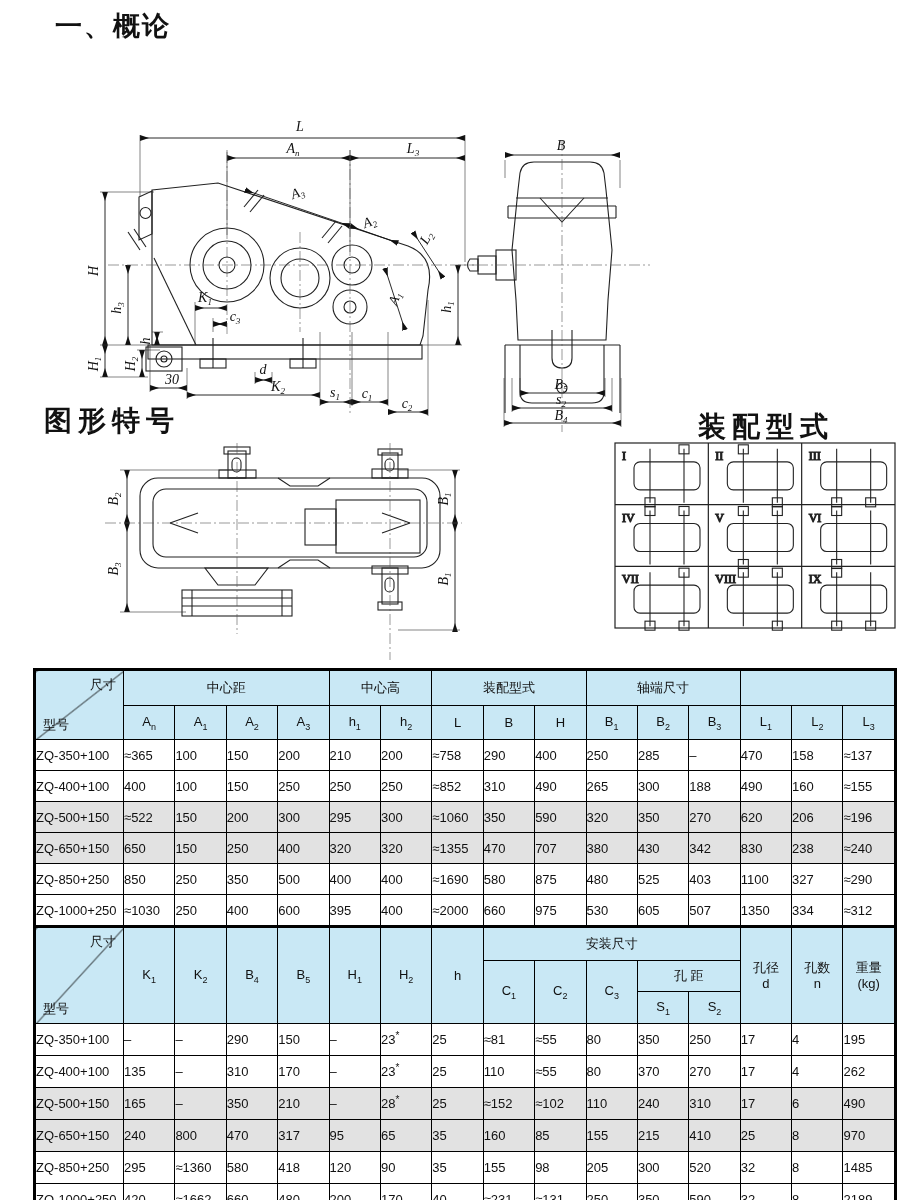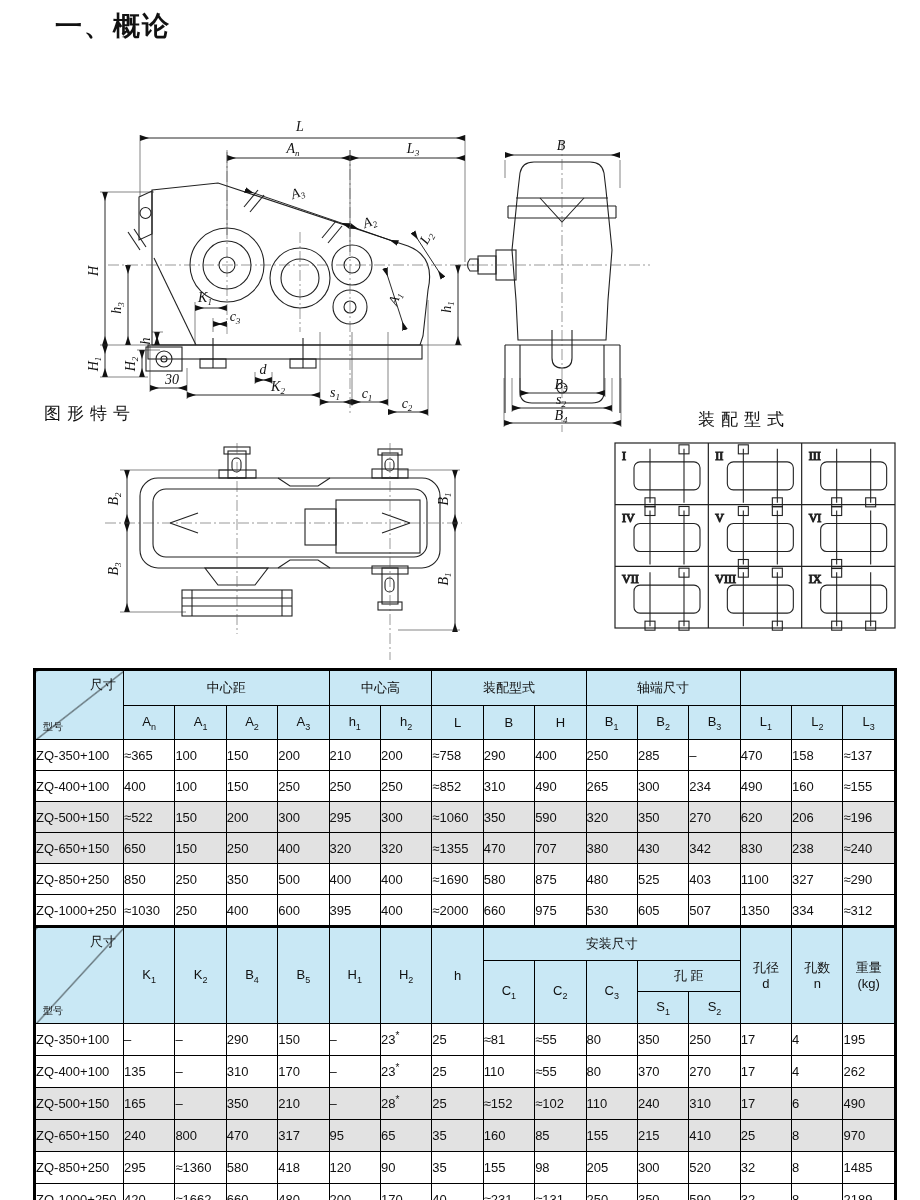--- a/index.html
+++ b/index.html
@@ -2,21 +2,21 @@
 <html><head>
 <meta charset="utf-8">
 <style>
   html,body{margin:0;padding:0;background:#ffffff;}
   #page{position:relative;width:920px;height:1200px;background:#ffffff;
         font-family:"Liberation Sans",sans-serif;color:#111;overflow:hidden;}
   .title{position:absolute;left:55px;top:8px;font-size:27px;font-weight:bold;letter-spacing:2px;}
   .intro{position:absolute;left:57px;top:57px;width:840px;font-size:16.5px;
          text-indent:2em;letter-spacing:.5px;white-space:nowrap;}
   #draw{position:absolute;left:0;top:100px;}
-  .caption{position:absolute;font-size:17px;font-weight:normal;letter-spacing:6px;}
+  .caption{position:absolute;font-size:28px;font-weight:bold;letter-spacing:6px;}
   #cap-left{left:44px;top:402px;}
   #cap-right{left:698px;top:408px;text-align:center;}
 
   .tables{position:absolute;left:33px;top:668px;width:860px;border:2px solid #000;}
   table{border-collapse:collapse;width:100%;table-layout:fixed;font-size:13px;}
   th,td{border:1px solid #000;padding:0;font-weight:normal;overflow:hidden;}
   thead th{background:#c9e8f5;}
   #t1{border-bottom:2px solid #000;}
   #t1 thead tr.r1 th{height:34px;}
   #t1 thead tr.r2 th{height:33px;}
@@ -25,21 +25,21 @@
   #t2 thead tr.r2 th{height:30px;margin-left:24px;}
   #t2 thead tr.r3 th{height:31px;}
   #t2 tbody td{height:31px;}
   tr.shade td{background:#e2e2e2;}
   sub{font-size:9px;}
   sup.star{font-size:10px;vertical-align:super;line-height:0;}
   .corner{position:relative;
     background-image:linear-gradient(to bottom right,
       transparent calc(50% - 0.7px), #000 50%, transparent calc(50% + 0.7px));}
   .corner .c-top{position:absolute;top:5px;right:7px;font-size:13px;}
-  .corner .c-bot{position:absolute;bottom:5px;left:7px;font-size:10px;}
+  .corner .c-bot{position:absolute;bottom:5px;left:7px;font-size:13px;}
   .twoline div{line-height:16px;}
   .model{letter-spacing:0;}
   text{font-family:"Liberation Serif",serif;fill:#111;}
 </style>
 </head>
 <body>
 
 <div id="page">
 
   <div class="title">一、概论</div>
@@ -408,21 +408,21 @@
             <td>100</td>
             <td>150</td>
             <td>250</td>
             <td>250</td>
             <td>250</td>
             <td>≈852</td>
             <td>310</td>
             <td>490</td>
             <td>265</td>
             <td>300</td>
-            <td>234</td>
+            <td>188</td>
             <td>490</td>
             <td>160</td>
             <td>≈155</td>
           </tr>
           <tr class="shade">
             <td class="model">ZQ-500+150</td>
             <td>≈522</td>
             <td>150</td>
             <td>200</td>
             <td>300</td>

